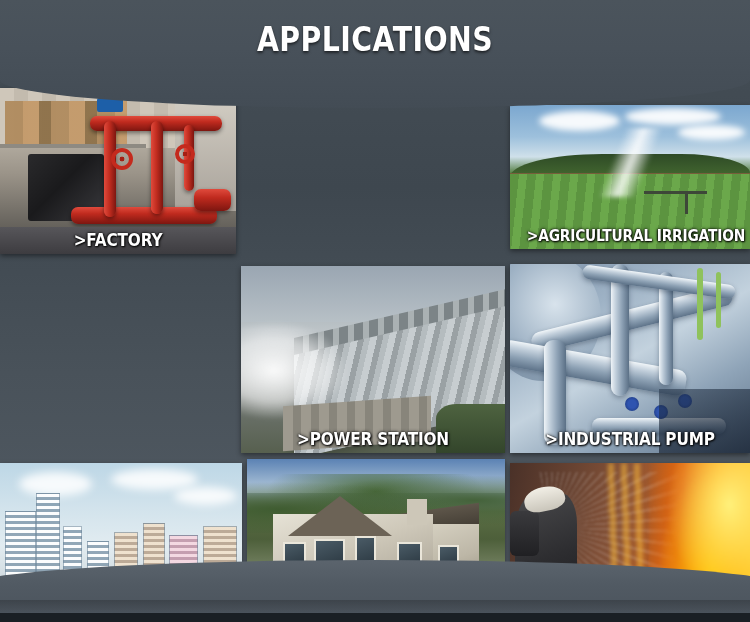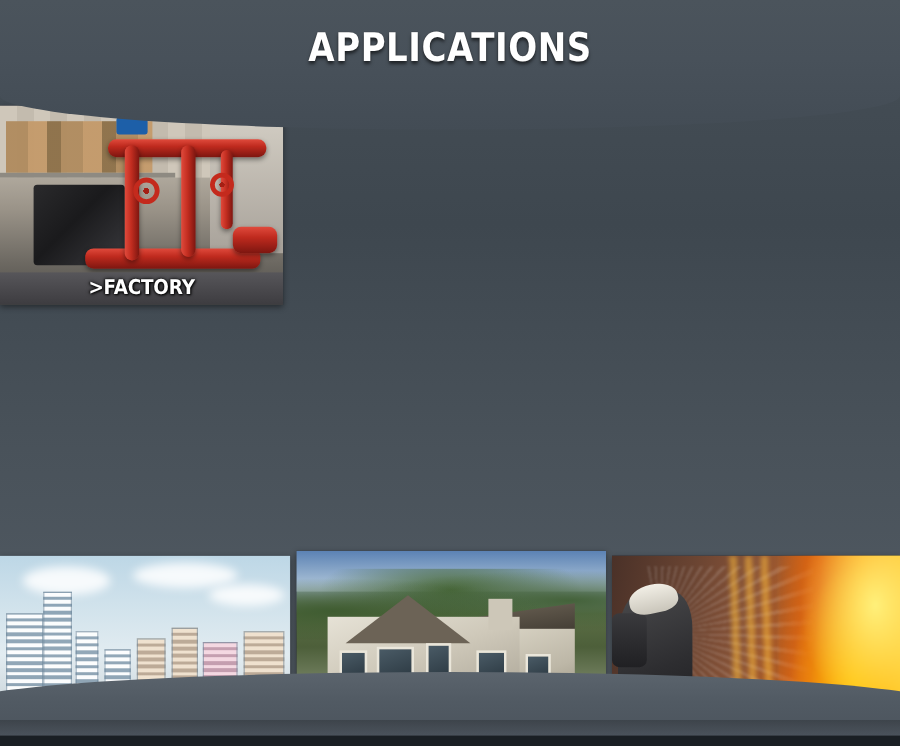--- a/index.html
+++ b/index.html
@@ -364,23 +364,67 @@
         <div class="wheel" style="left:47%; top:36%; width:22px; height:22px;"></div>
         <div class="wheel" style="left:74%; top:34%; width:20px; height:20px;"></div>
         <div class="pipe-h" style="right:2%; bottom:26%; width:16%; height:22px;"></div>
         <div class="base"></div>
         <div class="floorf"></div>
       </div>
       <div class="tile-label">&gt;FACTORY</div>
     </div>
 
 
-
-
-
+    <div class="tile" style="left:510px; top:89px; width:240px; height:144px;">
+      <div class="scene s-agri">
+        <div class="cloud" style="left:12%; top:4%; width:34%; height:14%;"></div>
+        <div class="cloud" style="left:48%; top:2%; width:40%; height:12%;"></div>
+        <div class="cloud" style="left:70%; top:14%; width:28%; height:10%;"></div>
+        <div class="treeline"></div>
+        <div class="dirt"></div>
+        <div class="field"></div>
+        <div class="spray"></div>
+        <div class="pivot"></div>
+        <div class="pivot2"></div>
+      </div>
+      <div class="tile-label tight">&gt;AGRICULTURAL IRRIGATION</div>
+    </div>
+
+
+    <div class="tile" style="left:241px; top:250px; width:264px; height:187px;">
+      <div class="scene s-power">
+        <div class="skyp"></div>
+        <div class="dam"></div>
+        <div class="crest"></div>
+        <div class="spray2"></div>
+        <div class="powerhouse"></div>
+        <div class="greenb"></div>
+      </div>
+      <div class="tile-label">&gt;POWER STATION</div>
+    </div>
+
+    <div class="tile" style="left:510px; top:248px; width:240px; height:189px;">
+      <div class="scene s-ind">
+        <div class="tankb"></div>
+        <div class="mpipe" style="left:8%; top:24%; width:86%; height:20px; transform:rotate(-14deg);"></div>
+        <div class="mpipe" style="left:-4%; top:48%; width:78%; height:26px; transform:rotate(10deg);"></div>
+        <div class="mpipe-v" style="left:42%; top:0%; width:18px; height:70%;"></div>
+        <div class="mpipe-v" style="left:62%; top:4%; width:14px; height:60%;"></div>
+        <div class="mpipe" style="left:30%; top:6%; width:64%; height:14px; transform:rotate(8deg);"></div>
+        <div class="mpipe-v" style="left:14%; top:40%; width:22px; height:56%;"></div>
+        <div class="greenp" style="left:78%; top:2%; width:6px; height:38%;"></div>
+        <div class="greenp" style="left:86%; top:4%; width:5px; height:30%;"></div>
+        <div class="mpipe" style="left:34%; bottom:10%; width:56%; height:16px;"></div>
+        <div class="bluev" style="left:48%; bottom:22%;"></div>
+        <div class="bluev" style="left:60%; bottom:18%;"></div>
+        <div class="bluev" style="left:70%; bottom:24%;"></div>
+        <div class="darkg"></div>
+      </div>
+      <div class="tile-label">&gt;INDUSTRIAL PUMP</div>
+    </div>
 
     <div class="tile" style="left:0px; top:447px; width:242px; height:150px;">
       <div class="scene s-comm">
         <div class="cloud2" style="left:8%; top:6%; width:30%; height:16%;"></div>
         <div class="cloud2" style="left:46%; top:4%; width:36%; height:14%;"></div>
         <div class="cloud2" style="left:72%; top:16%; width:26%; height:12%;"></div>
         <div class="bldg" style="left:2%;  width:13%; height:60%;"></div>
         <div class="bldg" style="left:15%; width:10%; height:72%;"></div>
         <div class="bldg" style="left:26%; width:8%;  height:50%;"></div>
         <div class="bldg" style="left:36%; width:9%;  height:40%;"></div>

